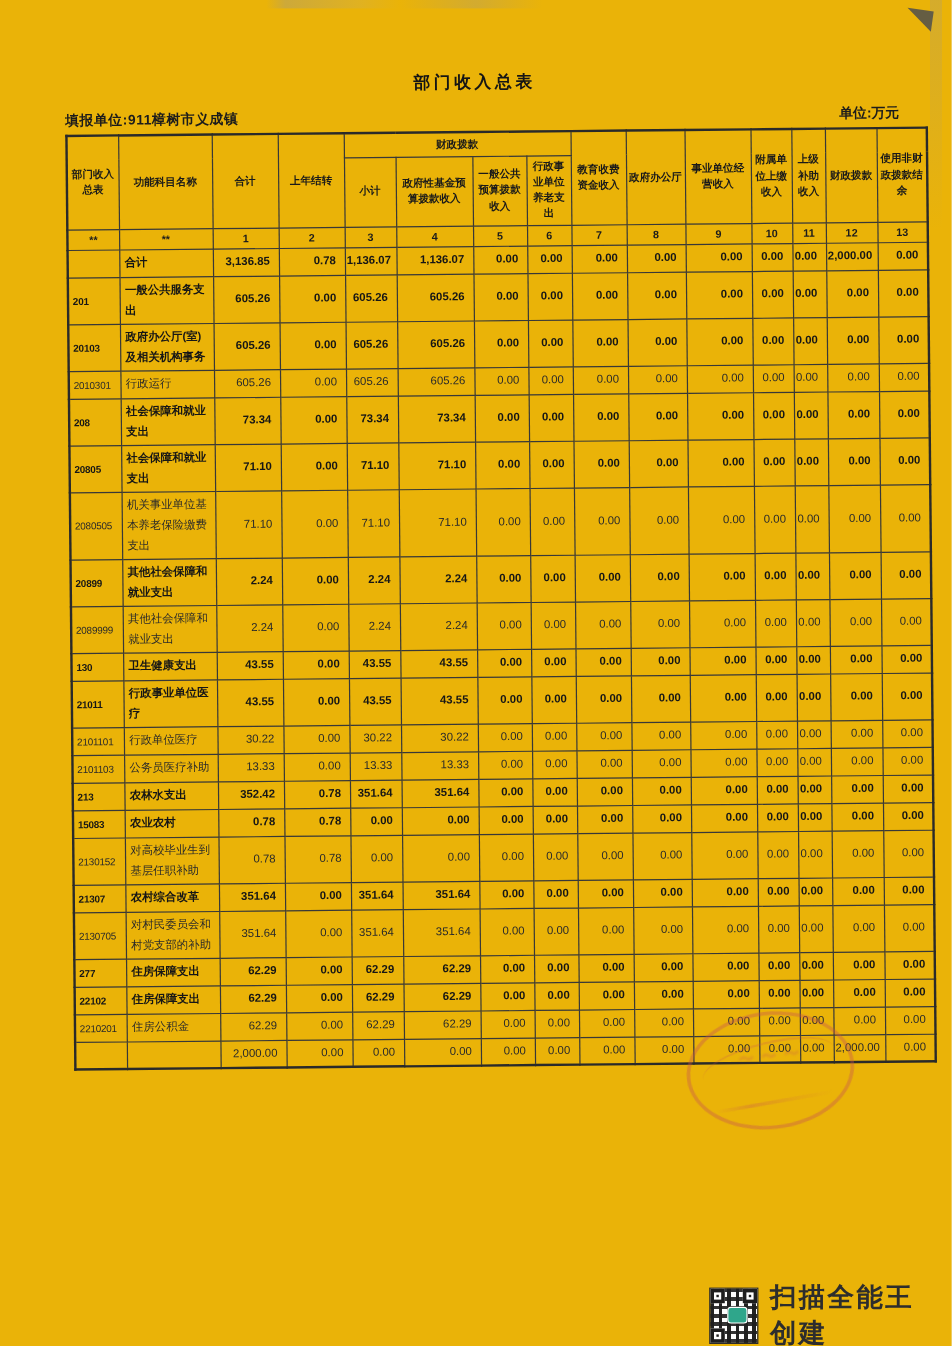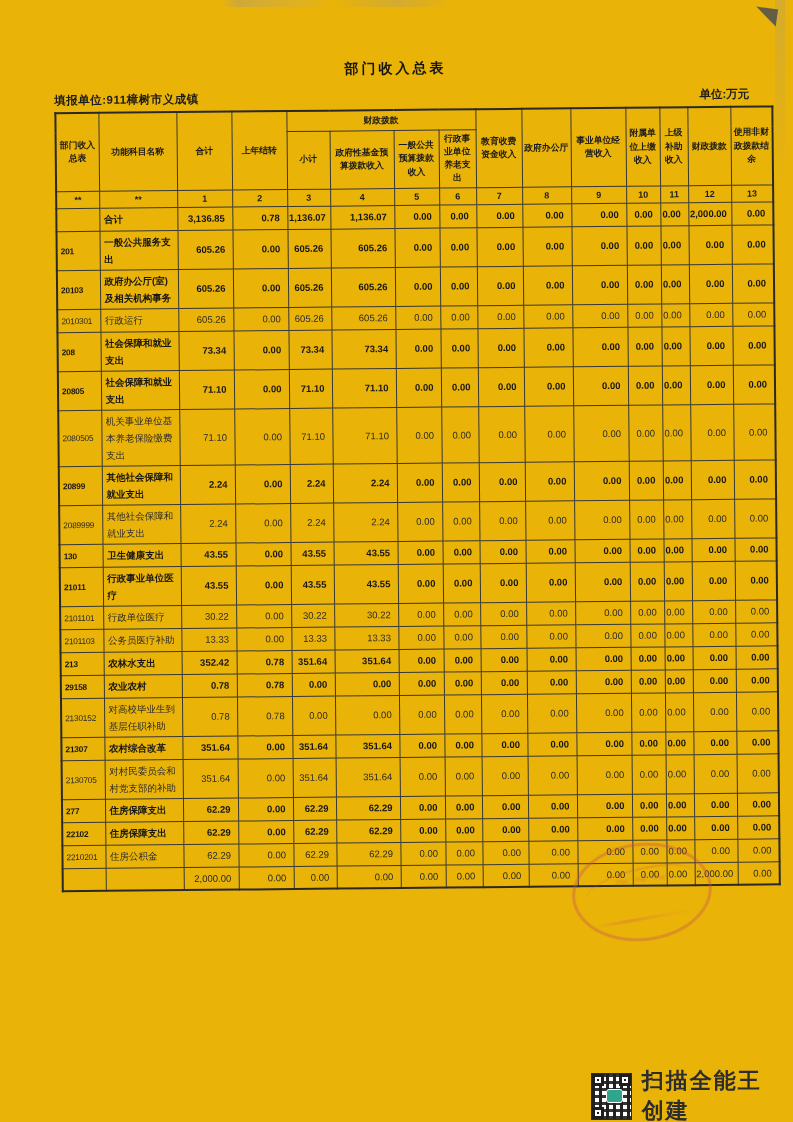--- a/index.html
+++ b/index.html
@@ -454,21 +454,21 @@
             <td class="num">0.00</td>
             <td class="num">0.00</td>
             <td class="num">0.00</td>
             <td class="num">0.00</td>
             <td class="num">0.00</td>
             <td class="num">0.00</td>
             <td class="num">0.00</td>
             <td class="num">0.00</td>
           </tr>
           <tr class="bold">
-            <td class="code">29158</td>
+            <td class="code">15083</td>
             <td class="name">农业农村</td>
             <td class="num">0.78</td>
             <td class="num">0.78</td>
             <td class="num">0.00</td>
             <td class="num">0.00</td>
             <td class="num">0.00</td>
             <td class="num">0.00</td>
             <td class="num">0.00</td>
             <td class="num">0.00</td>
             <td class="num">0.00</td>

